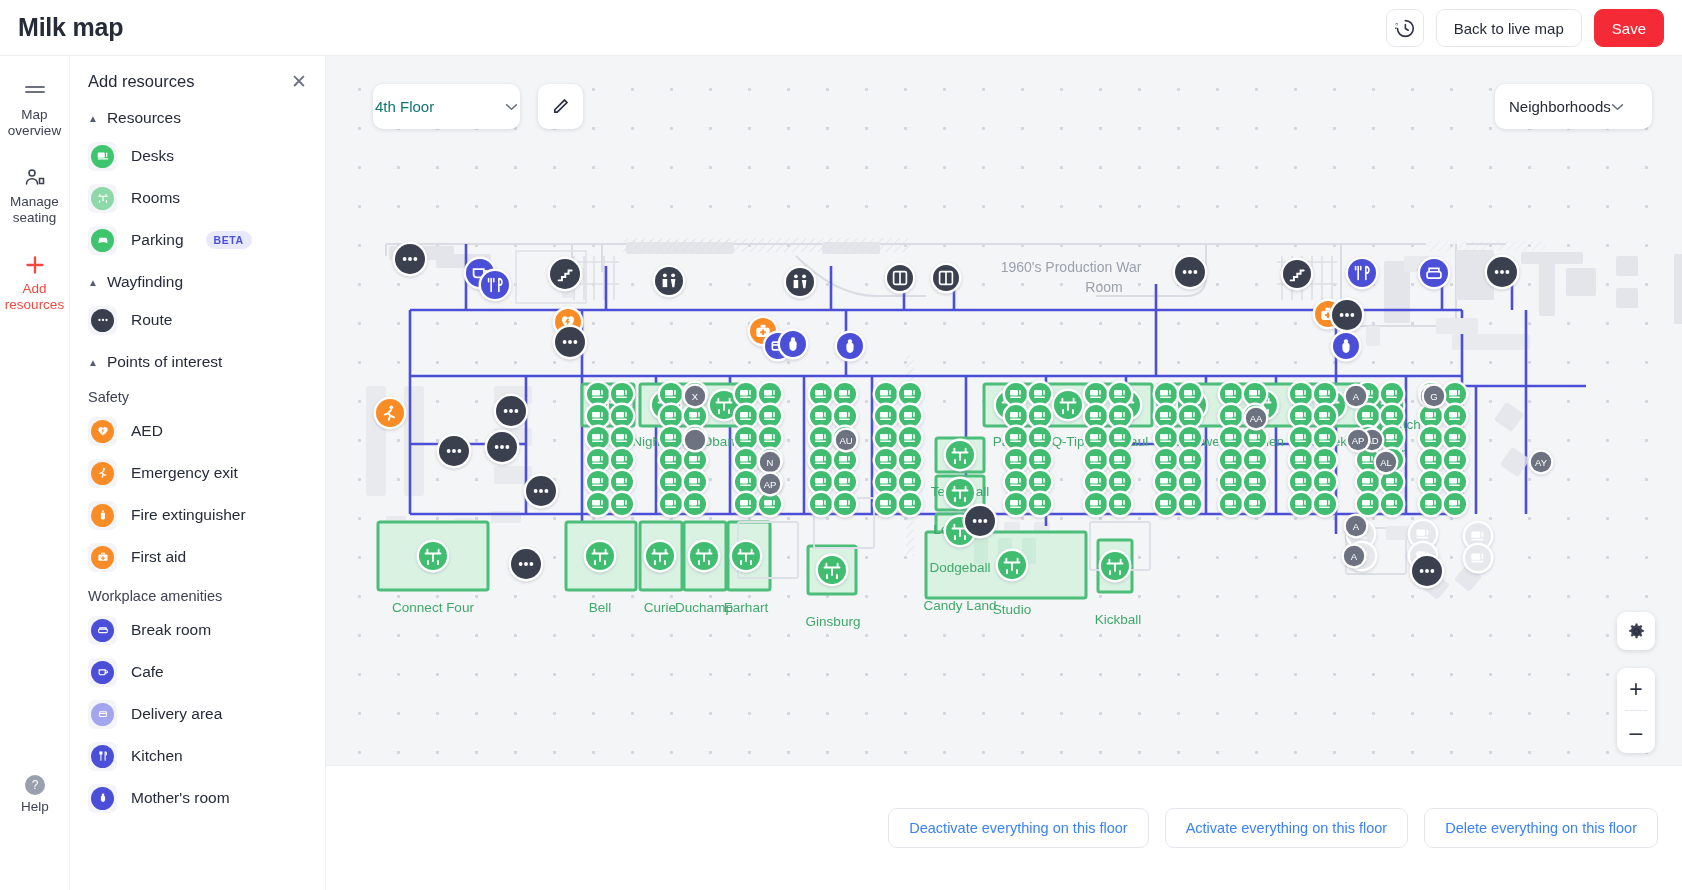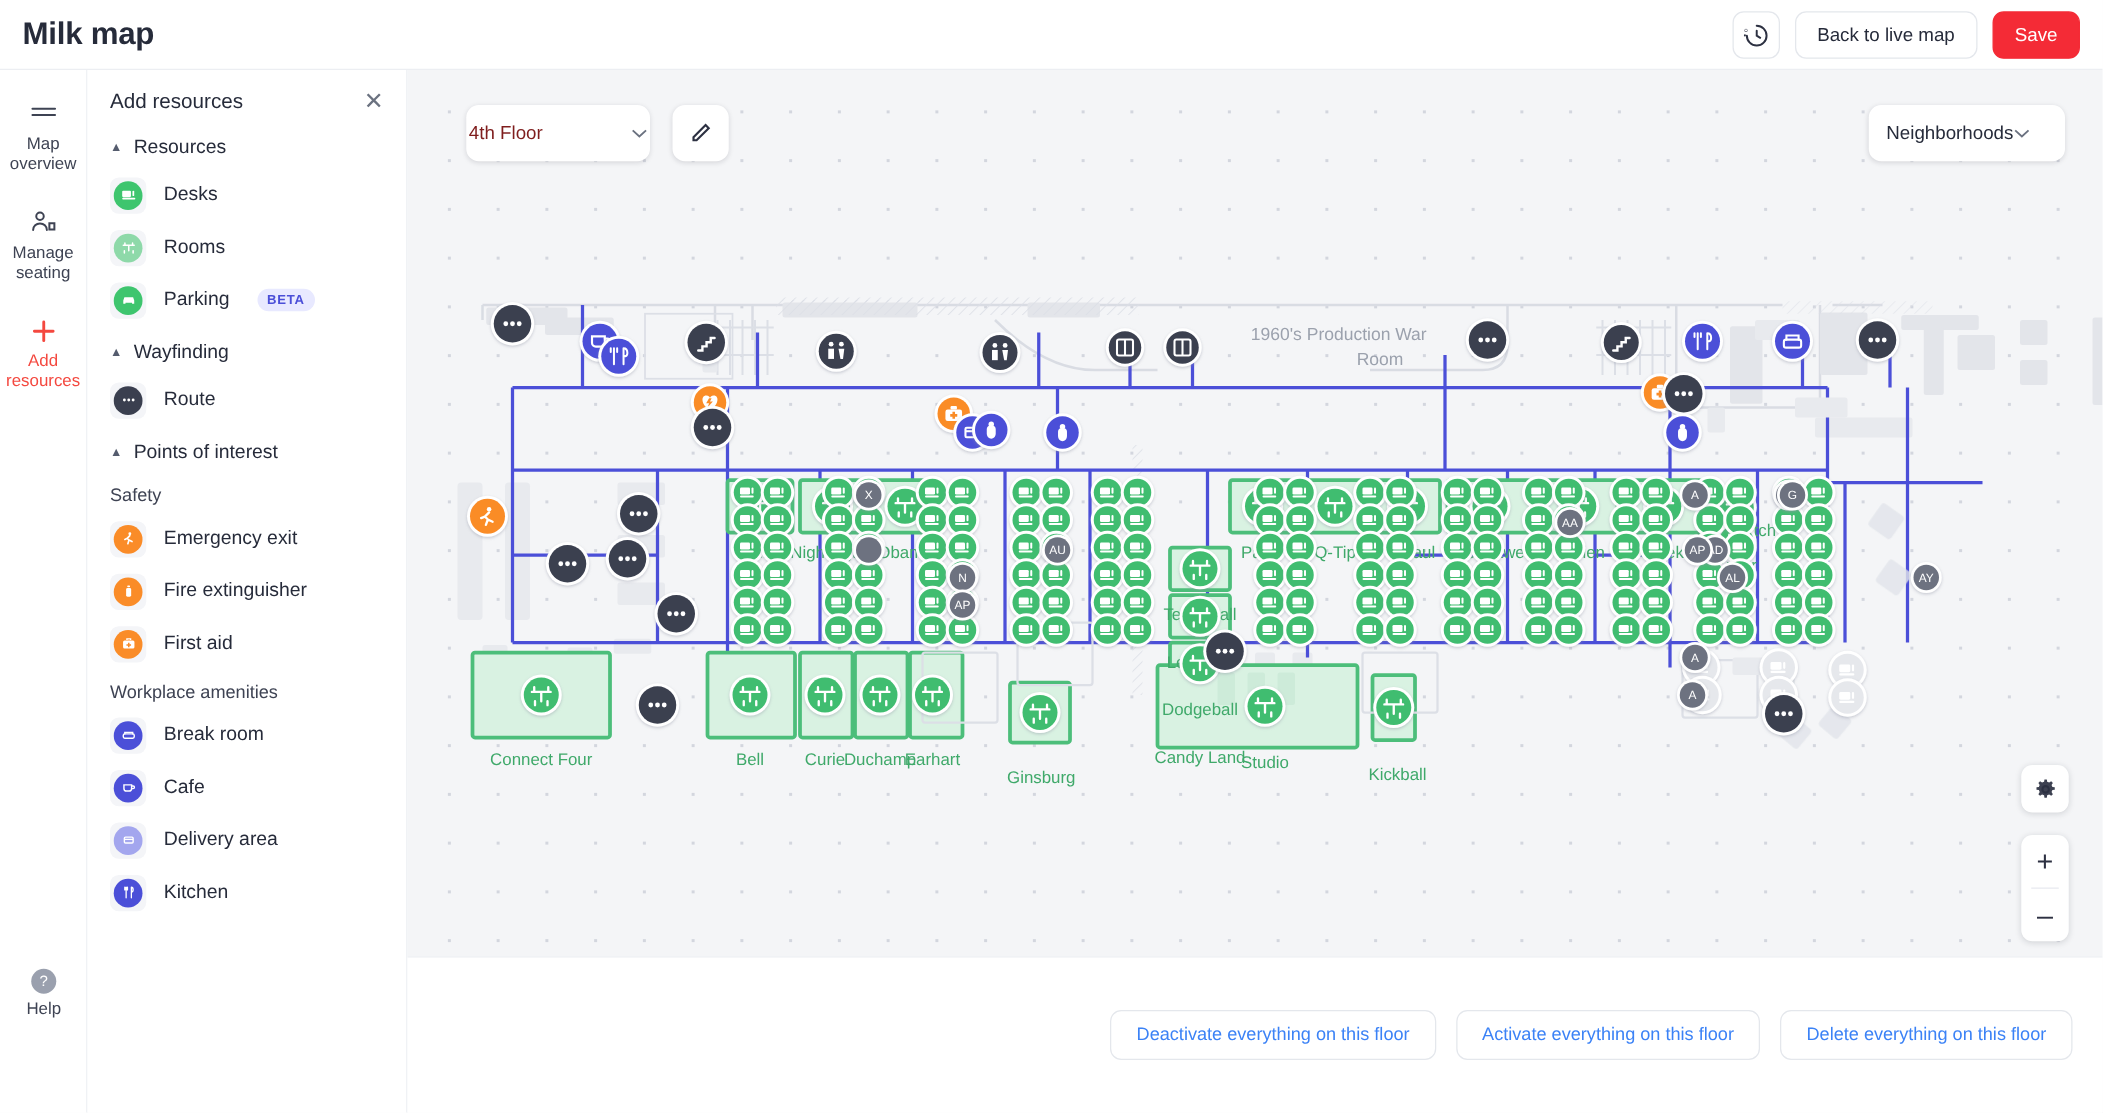--- a/index.html
+++ b/index.html
@@ -110,21 +110,21 @@
     background-image: radial-gradient(#d3d6de 1.4px, transparent 1.5px);
     background-size: 39px 39px; background-position: 14px 14px;
     overflow: hidden;
   }
   #floorplan { position: absolute; left: 0; top: 0; width: 1356px; height: 709px; }
 
   #floor-select {
     position: absolute; left: 47px; top: 28px; width: 147px; height: 45px;
     background: #fff; border-radius: 10px; box-shadow: 0 1px 4px rgba(20,25,40,.13);
     display: flex; align-items: center; padding: 0 2px;
-    font-size: 15px; color: #7f1d1d; cursor: pointer; justify-content: space-between;
+    font-size: 15px; color: #0f766e; cursor: pointer; justify-content: space-between;
   }
   #edit-floor-btn {
     position: absolute; left: 212px; top: 28px; width: 45px; height: 45px;
     background: #fff; border-radius: 10px; box-shadow: 0 1px 4px rgba(20,25,40,.13);
     display: flex; align-items: center; justify-content: center; cursor: pointer;
   }
   #neighborhood-select {
     position: absolute; right: 30px; top: 28px; width: 157px; height: 45px;
     background: #fff; border-radius: 10px; box-shadow: 0 1px 4px rgba(20,25,40,.13);
     display: flex; align-items: center; padding: 0 14px;
@@ -284,20 +284,31 @@
   <div class="grp-head">
     <span class="caret">▲</span>
     <span>Points of interest</span>
   </div>
 
   <div class="sub-head">Safety</div>
 
   <div class="res-item">
     <div class="res-ico-box">
       <div class="pin" style="background:#fa8c28">
+        <svg width="14" height="14" viewBox="0 0 16 16" fill="#fff">
+            <path d="M8 13S2.6 9.6 2.6 6.4A2.9 2.9 0 0 1 8 5a2.9 2.9 0 0 1 5.4 1.4C13.4 9.6 8 13 8 13z"></path>
+            <path d="M7.6 6 6.3 8.4h1.3L7 10.6 9.4 7.8H8.1L8.8 6z" fill="#fa8c28"></path>
+          </svg>
+      </div>
+    </div>
+    <span class="res-label">AED</span>
+  </div>
+  <div class="res-item">
+    <div class="res-ico-box">
+      <div class="pin" style="background:#fa8c28">
         <svg width="14" height="14" viewBox="0 0 16 16" fill="none" stroke="#fff" stroke-width="1.5" stroke-linecap="round">
             <circle cx="9" cy="3.4" r="1.3" fill="#fff" stroke="none"></circle>
             <path d="M9 5.2 6.6 7.6l1.6 1.6-1 3.4M8.2 9.2l2.8 1.4M6.6 7.6 4.4 8.6"></path>
           </svg>
       </div>
     </div>
     <span class="res-label">Emergency exit</span>
   </div>
   <div class="res-item">
     <div class="res-ico-box">
@@ -360,20 +371,31 @@
   </div>
   <div class="res-item">
     <div class="res-ico-box">
       <div class="pin" style="background:#4b4fd8">
         <svg width="14" height="14" viewBox="0 0 16 16" stroke="#fff" stroke-width="1.2" stroke-linecap="round" fill="none">
             <path d="M5.6 3.2v3.2M5.6 6.4v6.4M4.4 3.2v2.4M6.8 3.2v2.4M10.4 3.2v9.6M10.4 3.2c1.2 0 1.6 1 1.6 2.2s-.4 2-1.6 2"></path>
           </svg>
       </div>
     </div>
     <span class="res-label">Kitchen</span>
+  </div>
+  <div class="res-item">
+    <div class="res-ico-box">
+      <div class="pin" style="background:#4b4fd8">
+        <svg width="14" height="14" viewBox="0 0 16 16" fill="#fff">
+            <circle cx="8" cy="4.4" r="1.5"></circle>
+            <path d="M5.6 7.2c0-1.3 1-2 2.4-2s2.4.7 2.4 2v2.2c0 1.8-1.1 3-2.4 3s-2.4-1.2-2.4-3z"></path>
+          </svg>
+      </div>
+    </div>
+    <span class="res-label">Mother's room</span>
   </div>
 </div>
 
 <div id="map-canvas">
 
   <svg id="floorplan" viewBox="0 0 1356 709">
     <defs>
       <pattern id="hatch" width="6" height="6" patternTransform="rotate(45)" patternUnits="userSpaceOnUse">
         <line x1="0" y1="0" x2="0" y2="6" stroke="#dcdfe6" stroke-width="1.6"></line>
       </pattern>

